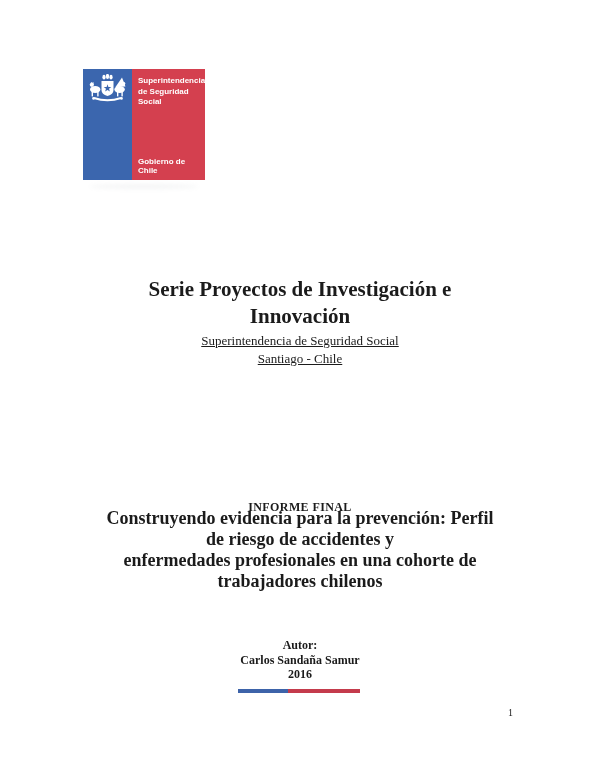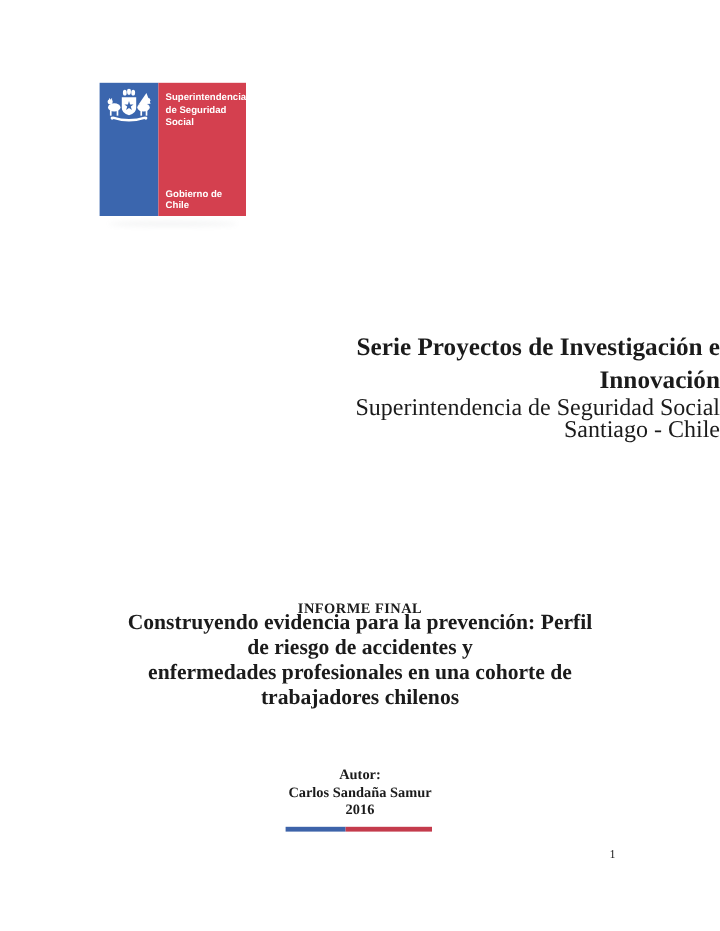--- a/index.html
+++ b/index.html
@@ -46,28 +46,28 @@
     font-size:8px;line-height:9px;
   }
   .logo-shadow{
     position:absolute;left:90px;top:184px;width:108px;height:5px;
     background:#9aa0a6;opacity:0.10;filter:blur(2px);border-radius:50%;
   }
 
   
   .title-block{
     position:absolute;left:0;top:276px;width:600px;
-    text-align:right;
+    text-align:center;
   }
   .main-title{
     font-size:21px;font-weight:bold;line-height:27px;
     margin:0;
   }
   .subtitle{
-    font-size:20px;line-height:17.5px;margin-top:2px;
+    font-size:13px;line-height:17.5px;margin-top:2px;text-decoration:underline;
   }
 
   
   .report-heading{
     position:absolute;left:0;top:500px;width:600px;
     text-align:center;
     font-size:12px;font-weight:bold;letter-spacing:0.4px;
   }
   .study-title{
     position:absolute;left:100px;top:508px;width:400px;

